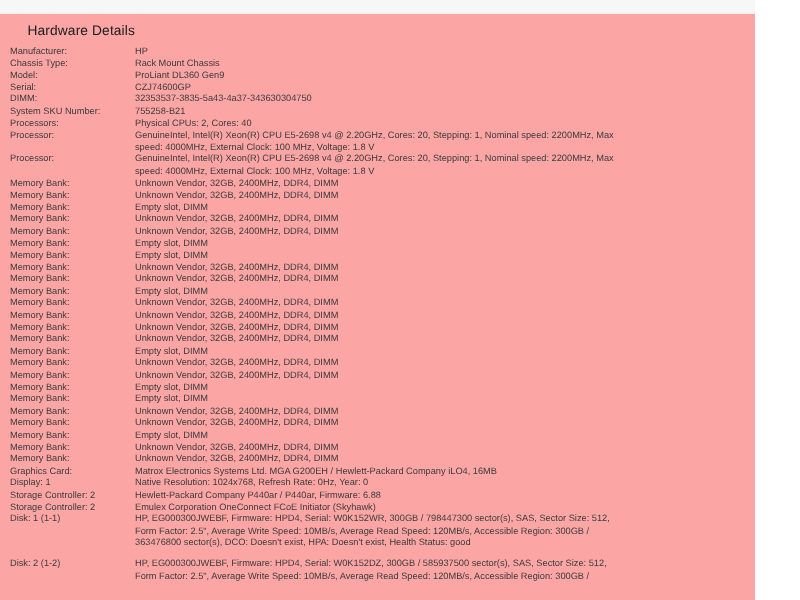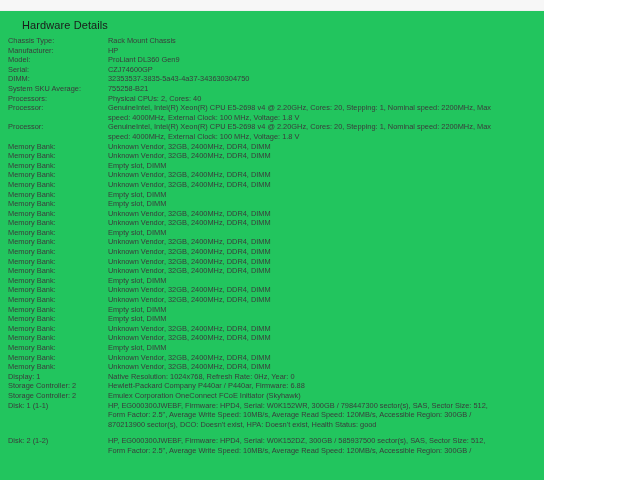--- a/index.html
+++ b/index.html
@@ -9,23 +9,23 @@
     padding: 0;
     width: 640px;
     height: 480px;
     background: #ffffff;
     font-family: "Liberation Sans", "DejaVu Sans", sans-serif;
     overflow: hidden;
   }
 
   #app {
     position: relative;
-    width: 544px;
+    width: 604px;
     height: 480px;
-    background: #22c55e;
+    background: #fca5a5;
   }
 
   
   .top-band {
     height: 11px;
     width: 100%;
     background: #f7f7f7;
     border-bottom: 1px solid #f0f0f0;
   }
 
@@ -83,51 +83,51 @@
 
   <div class="top-band"></div>
 
   <div class="content">
 
     <div class="page-title">Hardware Details</div>
 
     <table class="details">
       <tbody>
           <tr>
+            <td class="label">Manufacturer:</td>
+            <td class="value">
+              <span class="val-line">HP</span>
+            </td>
+          </tr>
+          <tr>
             <td class="label">Chassis Type:</td>
             <td class="value">
               <span class="val-line">Rack Mount Chassis</span>
             </td>
           </tr>
           <tr>
-            <td class="label">Manufacturer:</td>
-            <td class="value">
-              <span class="val-line">HP</span>
-            </td>
-          </tr>
-          <tr>
             <td class="label">Model:</td>
             <td class="value">
               <span class="val-line">ProLiant DL360 Gen9</span>
             </td>
           </tr>
           <tr>
             <td class="label">Serial:</td>
             <td class="value">
               <span class="val-line">CZJ74600GP</span>
             </td>
           </tr>
           <tr>
             <td class="label">DIMM:</td>
             <td class="value">
               <span class="val-line">32353537-3835-5a43-4a37-343630304750</span>
             </td>
           </tr>
           <tr>
-            <td class="label">System SKU Average:</td>
+            <td class="label">System SKU Number:</td>
             <td class="value">
               <span class="val-line">755258-B21</span>
             </td>
           </tr>
           <tr>
             <td class="label">Processors:</td>
             <td class="value">
               <span class="val-line">Physical CPUs: 2, Cores: 40</span>
             </td>
           </tr>
@@ -283,20 +283,26 @@
               <span class="val-line">Unknown Vendor, 32GB, 2400MHz, DDR4, DIMM</span>
             </td>
           </tr>
           <tr>
             <td class="label">Memory Bank:</td>
             <td class="value">
               <span class="val-line">Unknown Vendor, 32GB, 2400MHz, DDR4, DIMM</span>
             </td>
           </tr>
           <tr>
+            <td class="label">Graphics Card:</td>
+            <td class="value">
+              <span class="val-line">Matrox Electronics Systems Ltd. MGA G200EH / Hewlett-Packard Company iLO4, 16MB</span>
+            </td>
+          </tr>
+          <tr>
             <td class="label">Display: 1</td>
             <td class="value">
               <span class="val-line">Native Resolution: 1024x768, Refresh Rate: 0Hz, Year: 0</span>
             </td>
           </tr>
           <tr>
             <td class="label">Storage Controller: 2</td>
             <td class="value">
               <span class="val-line">Hewlett-Packard Company P440ar / P440ar, Firmware: 6.88</span>
             </td>
@@ -305,21 +311,21 @@
             <td class="label">Storage Controller: 2</td>
             <td class="value">
               <span class="val-line">Emulex Corporation OneConnect FCoE Initiator (Skyhawk)</span>
             </td>
           </tr>
           <tr class="tall">
             <td class="label">Disk: 1 (1-1)</td>
             <td class="value">
               <span class="val-line">HP, EG000300JWEBF, Firmware: HPD4, Serial: W0K152WR, 300GB / 798447300 sector(s), SAS, Sector Size: 512,</span>
               <span class="val-line">Form Factor: 2.5", Average Write Speed: 10MB/s, Average Read Speed: 120MB/s, Accessible Region: 300GB /</span>
-              <span class="val-line">870213900 sector(s), DCO: Doesn't exist, HPA: Doesn't exist, Health Status: good</span>
+              <span class="val-line">363476800 sector(s), DCO: Doesn't exist, HPA: Doesn't exist, Health Status: good</span>
             </td>
           </tr>
           <tr class="spacer-row">
             <td colspan="2"></td>
           </tr>
           <tr class="tall">
             <td class="label">Disk: 2 (1-2)</td>
             <td class="value">
               <span class="val-line">HP, EG000300JWEBF, Firmware: HPD4, Serial: W0K152DZ, 300GB / 585937500 sector(s), SAS, Sector Size: 512,</span>
               <span class="val-line">Form Factor: 2.5", Average Write Speed: 10MB/s, Average Read Speed: 120MB/s, Accessible Region: 300GB /</span>

